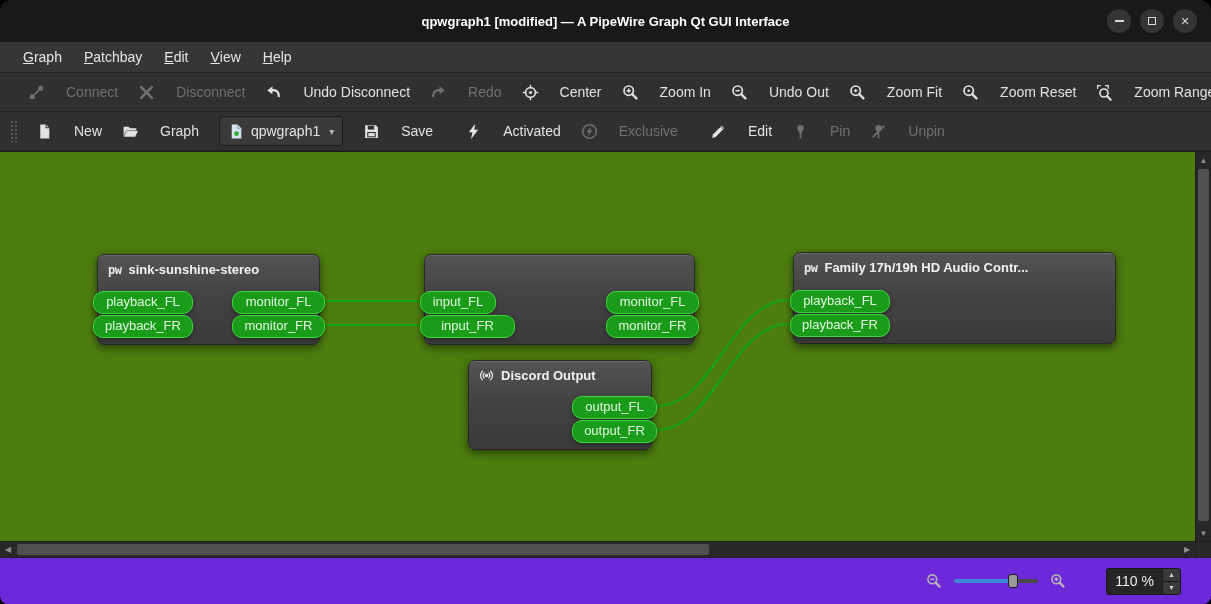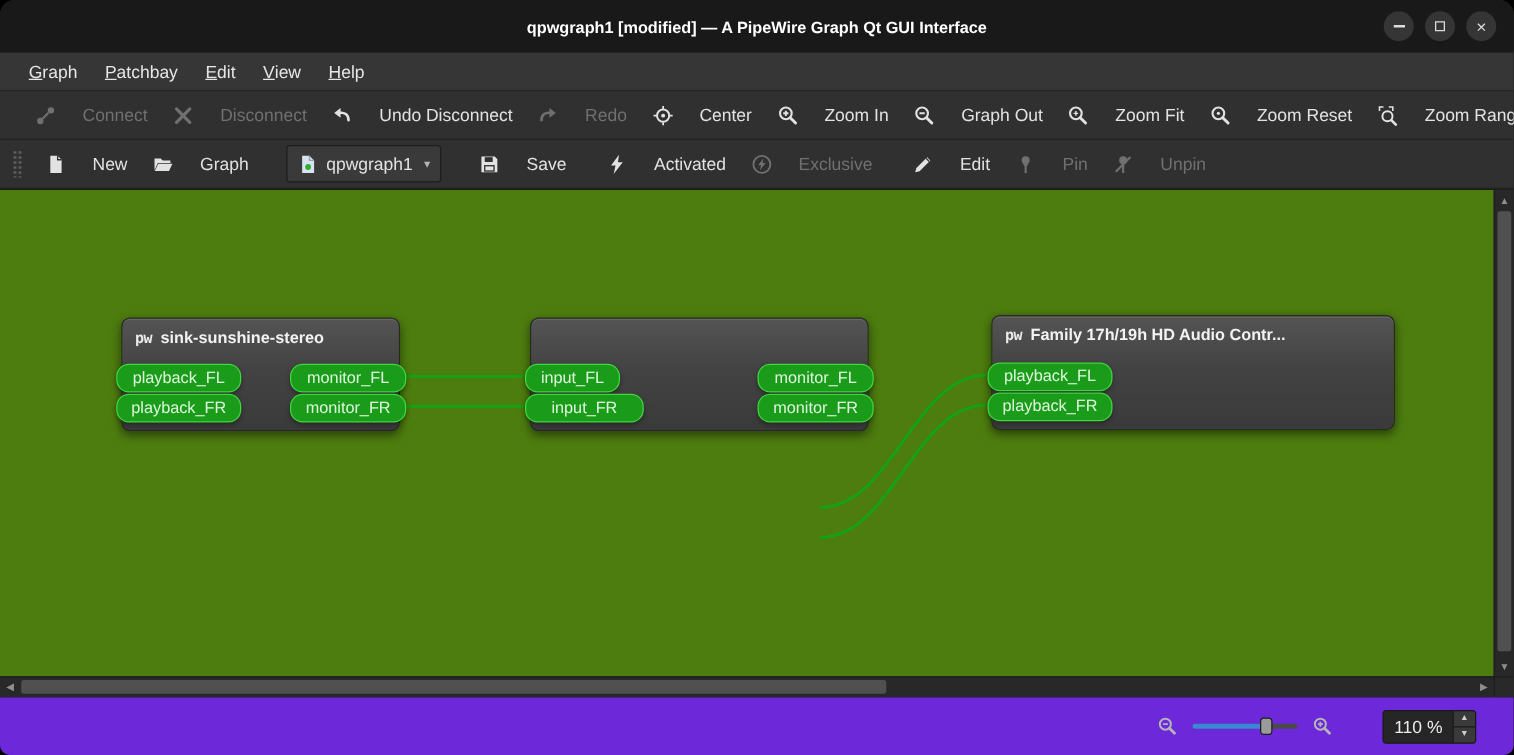--- a/index.html
+++ b/index.html
@@ -28,21 +28,21 @@
   .toolbar{height:38px;background:#303030;border-bottom:1px solid #232323;display:flex;
     align-items:center;padding:0 6px;flex:0 0 auto;}
   .grip{width:8px;height:22px;margin:0 8px 0 4px;
     background-image:radial-gradient(circle,#5d5d5d 1px,transparent 1.3px);background-size:4px 4px;}
   .tbtn{display:flex;align-items:center;gap:21px;padding:0 10px;height:30px;border-radius:3px;
     color:#e2e2e2;font-size:14px;cursor:default;white-space:nowrap;}
   .tbtn.disabled{color:#707070;}
   .ticon{display:flex;align-items:center;}
   .ticon svg{width:17px;height:17px;display:block;}
   .tgap{width:12px;}
-  .combo{display:flex;align-items:center;gap:6px;height:28px;padding:0 8px;margin:0 20px;
+  .combo{display:flex;align-items:center;gap:6px;height:28px;padding:0 8px;margin:0 10px;
     background:#3a3a3a;border:1px solid #1d1d1d;border-radius:3px;color:#e2e2e2;font-size:14px;cursor:default;}
   .combo-arrow{color:#b5b5b5;font-size:10px;margin-left:3px;}
 
   
   .canvas-region{position:relative;flex:1 1 auto;background:#2c2c2c;border-top:1px solid #1c1c1c;}
   .viewport{position:absolute;left:0;top:0;right:16px;bottom:16px;overflow:hidden;background:#4d7c0f;}
   .wires{position:absolute;left:0;top:0;pointer-events:none;}
   .wires path{stroke:#12a412;stroke-width:2.2;fill:none;}
 
   .node{position:absolute;border-radius:7px;background:linear-gradient(180deg,#545454 0%,#434343 45%,#3a3a3a 100%);
@@ -190,21 +190,21 @@
       <span>Zoom In</span>
     </div>
     <div class="tbtn">
       <span class="ticon">
           <svg viewBox="0 0 16 16">
             <circle cx="6.3" cy="6.3" r="4.4" stroke="currentColor" stroke-width="1.6" fill="none"></circle>
             <path d="M9.6 9.6 L13.6 13.6" stroke="currentColor" stroke-width="2.2" stroke-linecap="round"></path>
             <path d="M4.3 6.3 H8.3" stroke="currentColor" stroke-width="1.5"></path>
           </svg>
         </span>
-      <span>Graph Out</span>
+      <span>Undo Out</span>
     </div>
     <div class="tgap"></div>
     <div class="tbtn">
       <span class="ticon">
           <svg viewBox="0 0 16 16">
             <circle cx="6.3" cy="6.3" r="4.4" stroke="currentColor" stroke-width="1.6" fill="none"></circle>
             <path d="M9.6 9.6 L13.6 13.6" stroke="currentColor" stroke-width="2.2" stroke-linecap="round"></path>
             <path d="M4.6 6.3 H8 M6.3 4.6 V8" stroke="currentColor" stroke-width="1.1"></path>
           </svg>
         </span>
@@ -357,20 +357,33 @@
 
       <div class="node" style="left:793px;top:100px;width:321px;height:90px">
         <div class="node-title">
           <span class="pw">pw</span>
           <span>Family 17h/19h HD Audio Contr...</span>
         </div>
         <div class="port" style="left:-4px;top:37px;width:100px">playback_FL</div>
         <div class="port" style="left:-4px;top:61px;width:100px">playback_FR</div>
       </div>
 
+      <div class="node" style="left:468px;top:208px;width:182px;height:88px">
+        <div class="node-title">
+          <span class="node-icon">
+              <svg viewBox="0 0 16 16">
+                <circle cx="8" cy="8" r="1.8" fill="#eaeaea"></circle>
+                <path d="M5.6 5.4 A3.6 3.6 0 0 0 5.6 10.6 M10.4 5.4 A3.6 3.6 0 0 1 10.4 10.6 M3.6 3.4 A6.4 6.4 0 0 0 3.6 12.6 M12.4 3.4 A6.4 6.4 0 0 1 12.4 12.6" stroke="#eaeaea" stroke-width="1.3" fill="none" stroke-linecap="round"></path>
+              </svg>
+            </span>
+          <span>Discord Output</span>
+        </div>
+        <div class="port" style="left:103px;top:35px;width:85px">output_FL</div>
+        <div class="port" style="left:103px;top:59px;width:85px">output_FR</div>
+      </div>
 
     </div>
 
     <div class="vscroll">
       <div class="sb-btn">▲</div>
       <div class="sb-track">
         <div class="sb-thumb-v"></div>
       </div>
       <div class="sb-btn">▼</div>
     </div>

